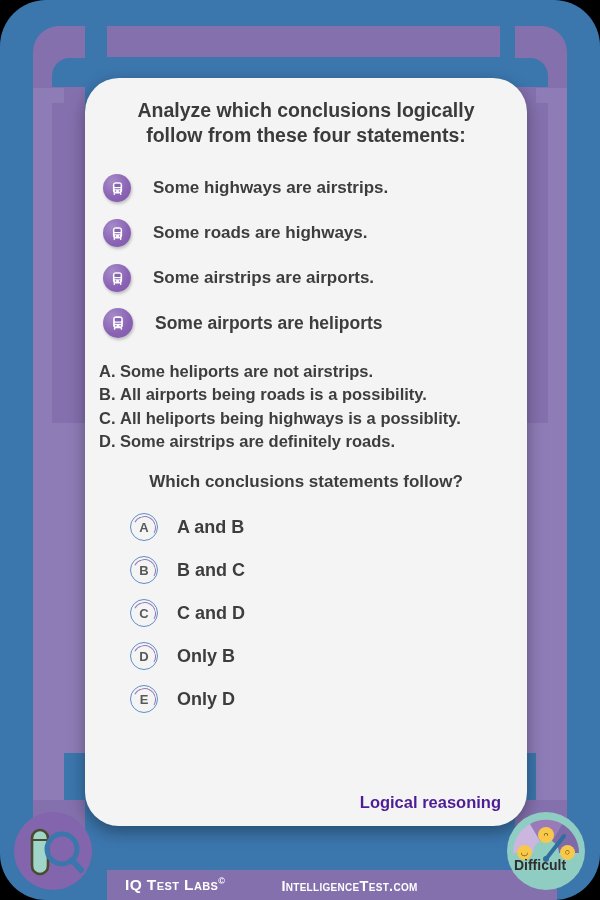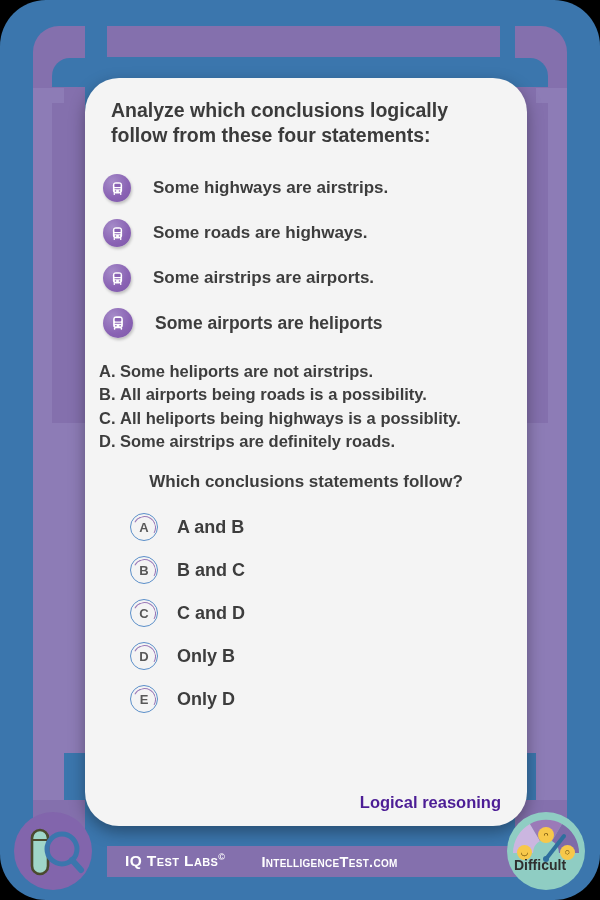--- a/index.html
+++ b/index.html
@@ -88,21 +88,21 @@
     left: 85px; top: 78px;
     width: 442px; height: 748px;
     background: #f4f4f4;
     border-radius: 34px;
     box-shadow: 0 6px 16px rgba(0,0,0,0.35);
     overflow: hidden;
   }
 
   .card-title {
     margin: 20px 26px 0 26px;
-    text-align: left;
+    text-align: center;
     font-size: 19.5px;
     font-weight: bold;
     color: #3b3b3b;
     line-height: 1.28;
   }
 
   
   .statements { margin: 18px 0 0 0; }
   .stmt {
     display: flex;
@@ -207,37 +207,37 @@
     position: absolute;
     right: 26px; bottom: 14px;
     font-size: 16.5px;
     font-weight: bold;
     color: #4c1d95;
   }
 
   
   .brand-bar {
     position: absolute;
-    left: 107px; top: 846px;
+    left: 107px; top: 870px;
     width: 450px; height: 31px;
     background: #8470ad;
     display: flex;
     align-items: center;
   }
   .brand-left {
     margin-left: 18px;
     color: #ffffff;
     font-size: 15.5px;
     font-weight: bold;
     font-variant: small-caps;
     letter-spacing: 0.4px;
   }
   .brand-left .sup { font-size: 9px; vertical-align: super; }
   .brand-right {
-    margin-left: 36px;
+    margin-left: 56px;
     color: #ffffff;
     font-size: 14.5px;
     font-weight: bold;
     font-variant: small-caps;
     letter-spacing: 0.3px;
   }
 
   
   .logo {
     position: absolute;

